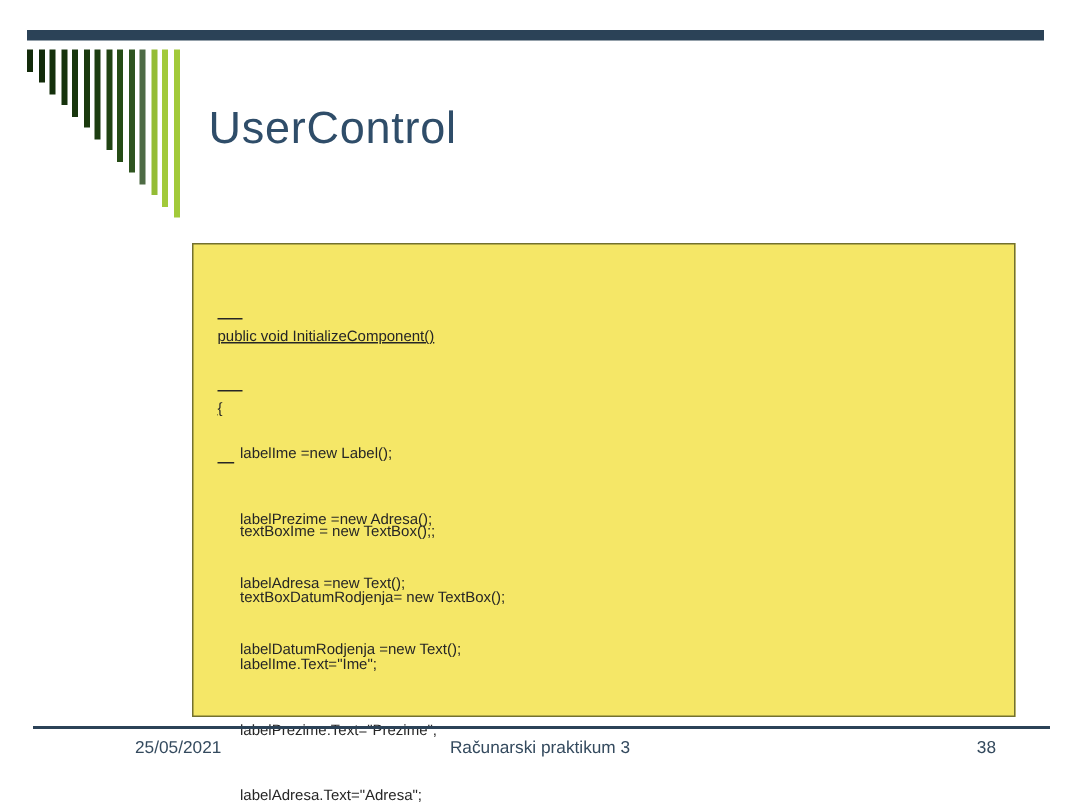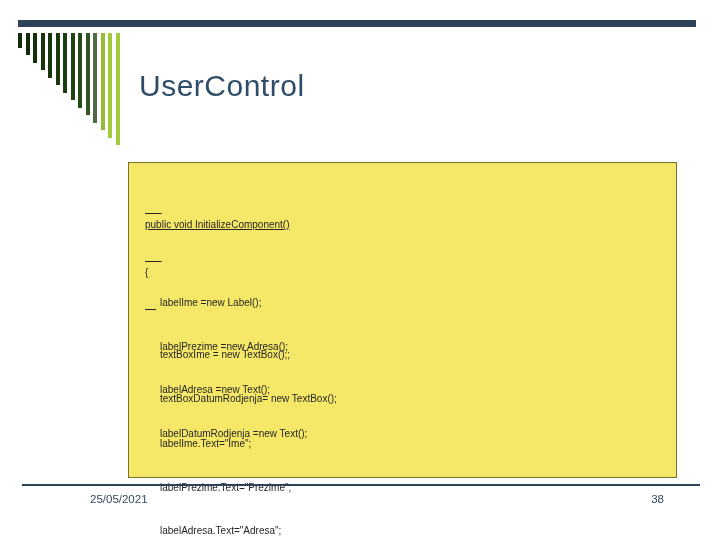--- a/index.html
+++ b/index.html
@@ -90,16 +90,17 @@
     </div>
     <div class="code g3">
       <div>labelIme.Text="Ime";</div>
       <div>labelPrezime.Text="Prezime";</div>
       <div>labelAdresa.Text="Adresa";</div>
       
     </div>
   </div>
 
   <div class="footer-divider"></div>
+  <div class="footer-text footer-course">Računarski praktikum 3</div>
   <div class="footer-text footer-date">25/05/2021</div>
   <div class="footer-text footer-page">38</div>
 
 </div>
 
 </body></html>

